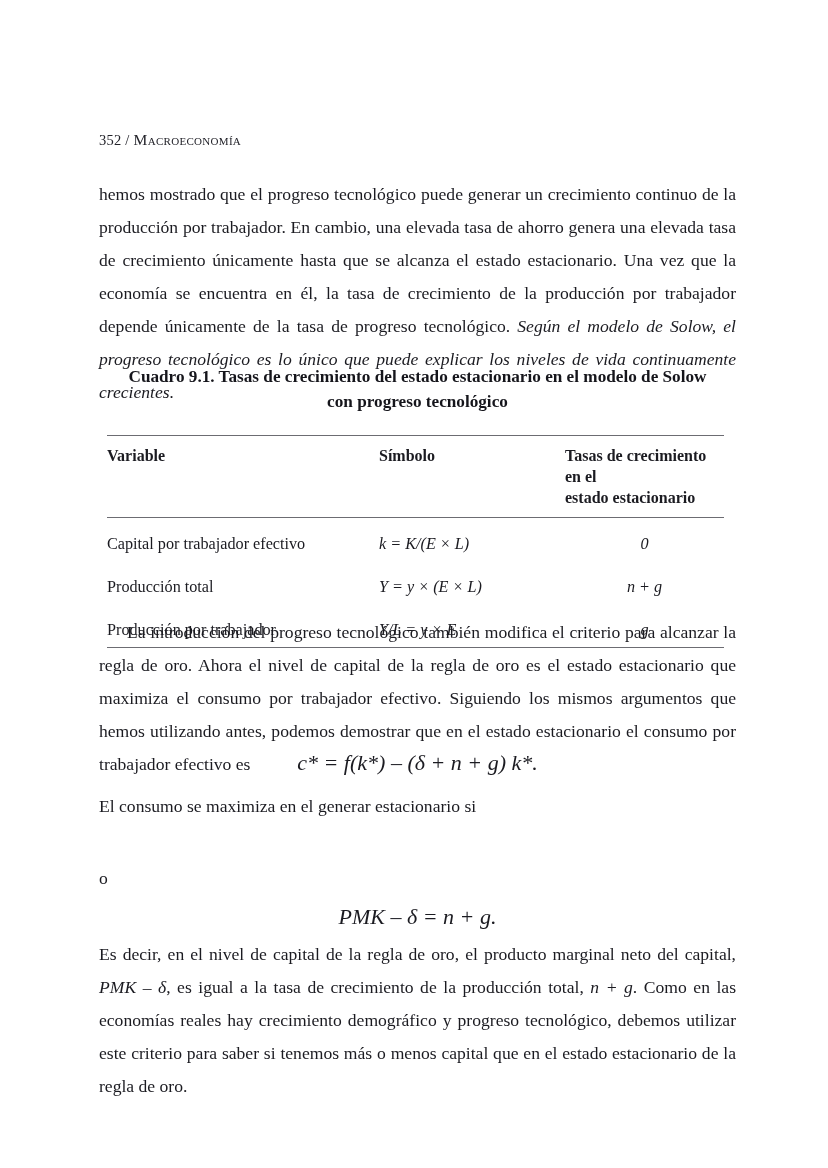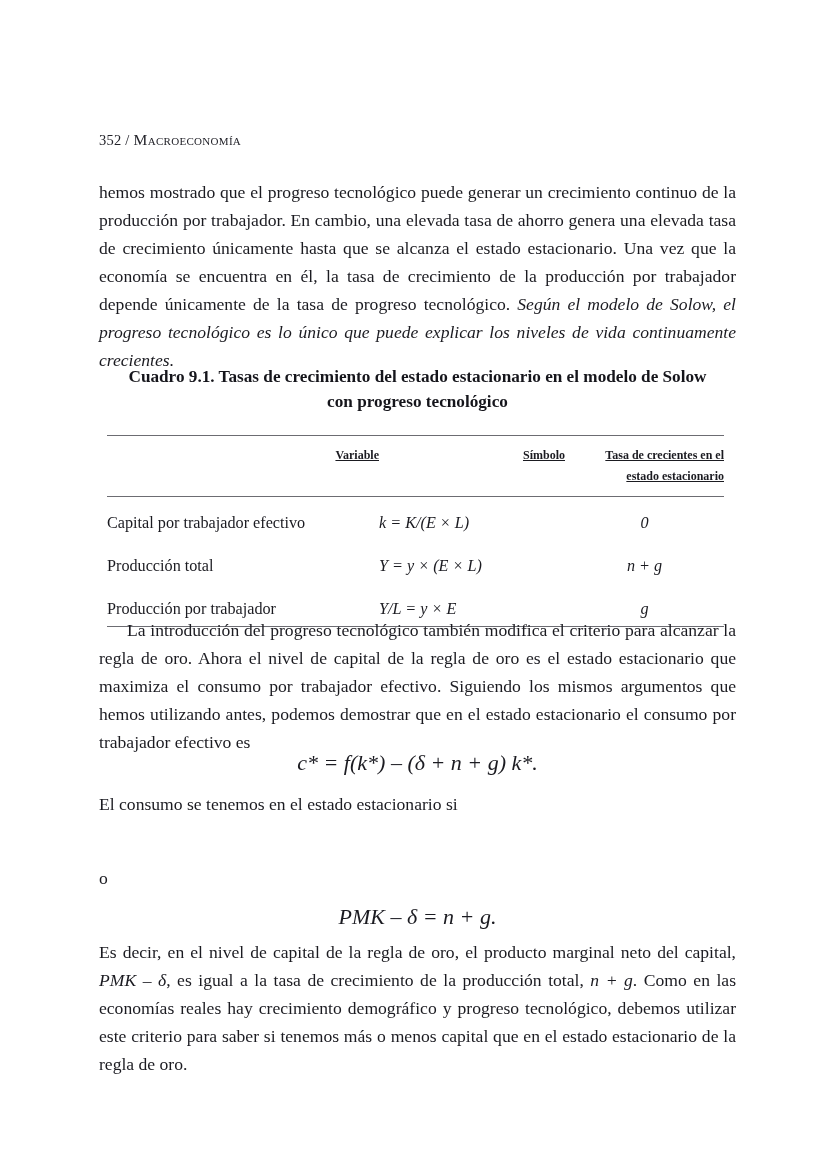--- a/index.html
+++ b/index.html
@@ -43,21 +43,21 @@
   }
   .running-head .book-title {
     font-variant: small-caps;
     font-size: 15.5px;
     letter-spacing: 0.3px;
   }
 
   
   .para {
     font-size: 17.6px;
-    line-height: 28px;
+    line-height: 33px;
     text-align: justify;
     text-justify: inter-word;
     margin: 0;
     color: #1b1b21;
   }
   .para.indent {
     text-indent: 28px;
   }
   .para i, .para em {
     font-style: italic;
@@ -98,26 +98,25 @@
   }
   table.data th,
   table.data td {
     padding: 0;
     vertical-align: top;
     font-size: 15.6px;
     color: #1b1b21;
   }
   table.data thead th {
     font-weight: bold;
-    font-size: 12px;
+    font-size: 16px;
     line-height: 21px;
-    text-align: right;
+    text-align: left;
     padding-top: 9px;
     padding-bottom: 9px;
-    text-decoration: underline;
   }
   table.data thead tr {
     border-top: 1.6px solid #6c6c72;
     border-bottom: 1.4px solid #6c6c72;
   }
   table.data tbody tr td {
     padding-top: 16px;
     padding-bottom: 7px;
     font-size: 16.2px;
     line-height: 20px;
@@ -196,21 +195,21 @@
       <colgroup>
         <col class="col-variable">
         <col class="col-symbol">
         <col class="col-rate">
       </colgroup>
       <thead>
         <tr>
           <th>Variable</th>
           <th>Símbolo</th>
           <th class="head-rate">
-            <span>Tasa de crecientes en el</span><br>
+            <span>Tasas de crecimiento en el</span><br>
             <span>estado estacionario</span>
           </th>
         </tr>
       </thead>
       <tbody>
         <tr>
           <td class="cell-variable">Capital por trabajador efectivo</td>
           <td class="cell-symbol">k = K/(E × L)</td>
           <td class="cell-rate">0</td>
         </tr>
@@ -225,21 +224,21 @@
           <td class="cell-rate">g</td>
         </tr>
       </tbody>
     </table>
   </div>
 
   <p class="para indent" id="para-goldrule">La introducción del progreso tecnológico también modifica el criterio para alcanzar la regla de oro. Ahora el nivel de capital de la regla de oro es el estado estacionario que maximiza el consumo por trabajador efectivo. Siguiendo los mismos argumentos que hemos utilizando antes, podemos demostrar que en el estado estacionario el consumo por trabajador efectivo es</p>
 
   <div class="equation" id="eq-consumption">c* = f(k*) – (δ + n + g) k*.</div>
 
-  <p class="para" id="para-maximize">El consumo se tenemos en el estado estacionario si</p>
+  <p class="para" id="para-maximize">El consumo se maximiza en el generar estacionario si</p>
 
 
   <div id="conjunction-o">o</div>
 
   <div class="equation" id="eq-pmk-net">PMK – δ = n + g.</div>
 
   <p class="para" id="para-conclusion"><span>Es decir, en el nivel de capital de la regla de oro, el producto marginal neto del capital, </span><span class="math-i">PMK – δ</span><span>, es igual a la tasa de crecimiento de la producción total, </span><span class="math-i">n + g</span><span>. Como en las economías reales hay crecimiento demográfico y progreso tecnológico, debemos utilizar este criterio para saber si tenemos más o menos capital que en el estado estacionario de la regla de oro.</span></p>
 
 </div>
 

